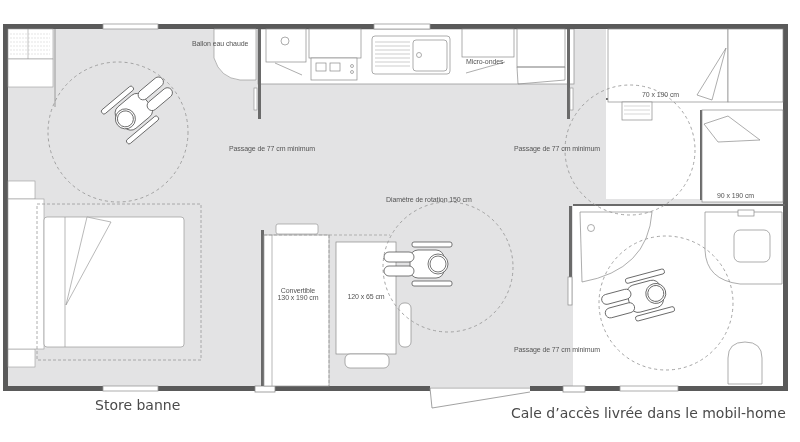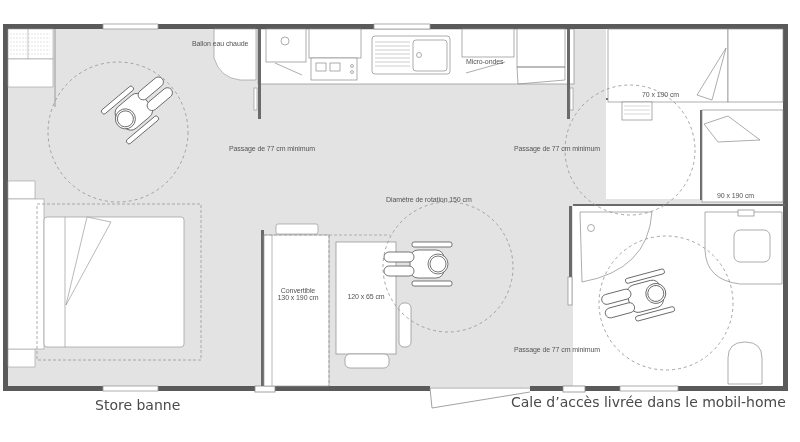--- a/index.html
+++ b/index.html
@@ -205,13 +205,13 @@
 <div class="lbl" style="left:514px; top:145px;">Passage de 77 cm minimum</div>
 <div class="lbl" style="left:514px; top:346px;">Passage de 77 cm minimum</div>
 <div class="lbl" style="left:386px; top:196px;">Diamètre de rotation 150 cm</div>
 <div class="lbl center" style="left:272px; top:287px; width:52px;">
   <div>Convertible</div>
   <div>130 x 190 cm</div>
 </div>
 <div class="lbl center" style="left:336px; top:293px; width:60px;">120 x 65 cm</div>
 
 <div class="caption" style="left:95px; top:397px;text-align:right;">Store banne</div>
-<div class="caption" style="left:511px; top:394px;">Cale d’accès livrée dans le mobil-home</div>
+<div class="caption" style="left:511px; top:405px;">Cale d’accès livrée dans le mobil-home</div>
 
 </body></html>

